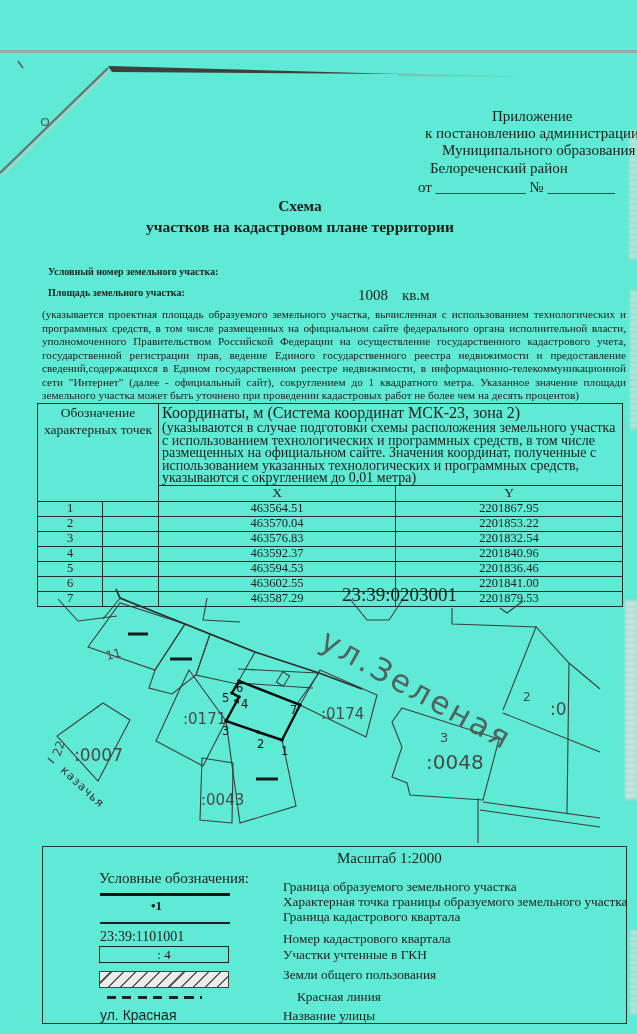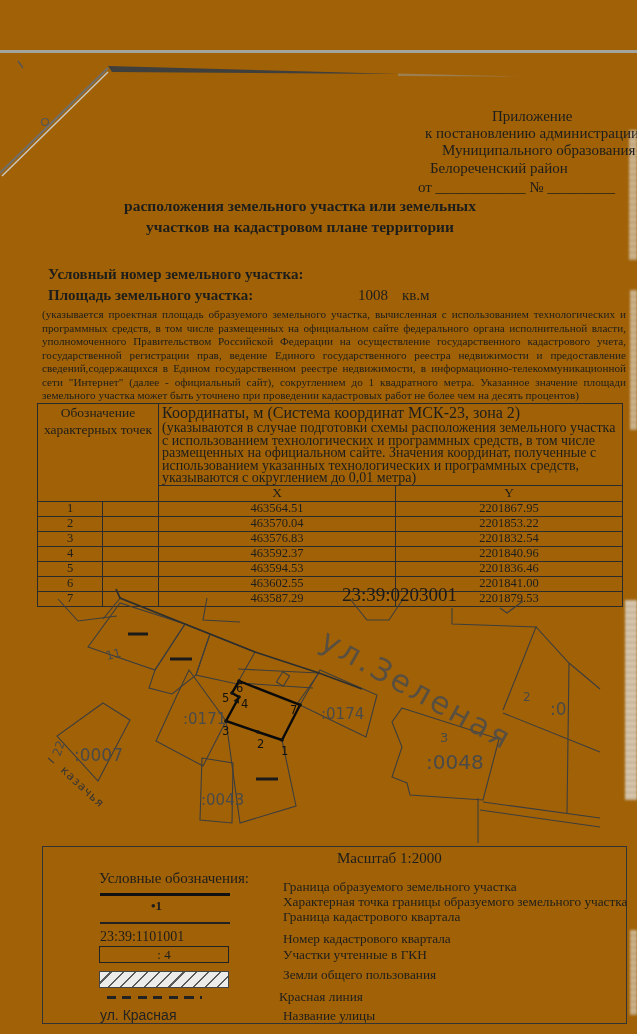--- a/index.html
+++ b/index.html
@@ -1,21 +1,21 @@
 <!DOCTYPE html>
 <html><head>
 <meta charset="utf-8">
 <style>
   html,body{margin:0;padding:0;background:#e9e9e6;}
-  .page{position:relative;width:637px;height:1034px;background:#a16207;overflow:hidden;
+  .page{position:relative;width:637px;height:1034px;background:#5eead4;overflow:hidden;
         font-family:"Liberation Serif",serif;color:#1d1d1b;}
   .abs{position:absolute;}
   .hdr-line{font-size:15px;white-space:nowrap;}
   .title-line{font-size:15.5px;font-weight:bold;line-height:21px;}
-  .field-label{font-size:15px;font-weight:bold;white-space:nowrap;}
+  .field-label{font-size:10px;font-weight:bold;white-space:nowrap;}
   .field-value{font-size:15px;white-space:nowrap;}
   .small-note{font-size:11.2px;line-height:13.5px;text-align:justify;}
   table.coords{border-collapse:collapse;table-layout:fixed;width:585px;}
   table.coords td{border:1.4px solid #2b2b2b;padding:0 3px;vertical-align:top;overflow:hidden;}
   td.pts-hdr{text-align:center;font-size:13.5px;vertical-align:middle;line-height:17px;}
   .coord-note{font-size:14px;line-height:12.6px;font-weight:normal;}
   td.xy{height:15px;text-align:center;font-size:13.5px;line-height:14px;vertical-align:middle;font-weight:normal;}
   td.cell{height:14px;text-align:center;font-size:12.5px;line-height:13px;vertical-align:middle;}
   .legend-box{border:1.5px solid #333;background:transparent;}
   .lg-scale{font-size:15px;}
@@ -52,21 +52,21 @@
   <div class="abs noise" style="right:0;top:600px;width:12px;height:200px;opacity:.75;"></div>
   <div class="abs noise" style="right:0;top:930px;width:7px;height:85px;"></div>
 
   <div class="abs hdr-line" style="left:492px;top:108px;">Приложение</div>
   <div class="abs hdr-line" style="left:425px;top:125px;">к постановлению администрации</div>
   <div class="abs hdr-line" style="left:442px;top:142px;">Муниципального образования</div>
   <div class="abs hdr-line" style="left:430px;top:160px;">Белореченский район</div>
   <div class="abs hdr-line" style="left:418px;top:179px;">от ____________ № _________</div>
 
   <div class="abs" style="left:0;top:195px;width:600px;text-align:center;">
-    <div class="title-line">расположения земельного участка или земельных</div>
+    <div class="title-line">Схема</div>
     <div class="title-line">участков на кадастровом плане территории</div>
   </div>
 
   <div class="abs field-label" style="left:48px;top:266px;">Условный номер земельного участка:</div>
   <div class="abs field-label" style="left:48px;top:287px;">Площадь земельного участка:</div>
   <div class="abs field-value" style="left:358px;top:287px;">1008</div>
   <div class="abs field-value" style="left:402px;top:287px;">кв.м</div>
   <div class="abs small-note" style="left:42px;top:308px;width:584px;">(указывается проектная площадь образуемого земельного участка, вычисленная с использованием технологических и программных средств, в том числе размещенных на официальном сайте федерального органа исполнительной власти, уполномоченного Правительством Российской Федерации на осуществление государственного кадастрового учета, государственной регистрации прав, ведение Единого государственного реестра недвижимости и предоставление сведений,содержащихся в Едином государственном реестре недвижимости, в информационно-телекоммуникационной сети "Интернет" (далее - официальный сайт), сокруглением до 1 квадратного метра. Указанное значение площади земельного участка может быть уточнено при проведении кадастровых работ не более чем на десять процентов)</div>
 
   <table class="coords abs" style="left:37px;top:389px;margin-top:14px;">
@@ -215,17 +215,17 @@
     <div class="abs lg-hatch" style="left:56px;top:124px;width:128px;"></div>
     <div class="abs lg-dash" style="left:64px;top:149px;width:95px;"></div>
     <div class="abs lg-street" style="left:57px;top:160px;">ул. Красная</div>
 
     <div class="abs lg-item" style="left:240px;top:32px;">Граница образуемого земельного участка</div>
     <div class="abs lg-item" style="left:240px;top:62px;">Граница кадастрового квартала</div>
     <div class="abs lg-item" style="left:240px;top:47px;">Характерная точка границы образуемого земельного участка</div>
     <div class="abs lg-item" style="left:240px;top:84px;">Номер кадастрового квартала</div>
     <div class="abs lg-item" style="left:240px;top:100px;">Участки учтенные в ГКН</div>
     <div class="abs lg-item" style="left:240px;top:120px;">Земли общего пользования</div>
-    <div class="abs lg-item" style="left:236px;top:142px;">Красная линия</div>
+    <div class="abs lg-item" style="left:254px;top:142px;">Красная линия</div>
     <div class="abs lg-item" style="left:240px;top:161px;">Название улицы</div>
   </div>
 
 </div>
 
 </body></html>

